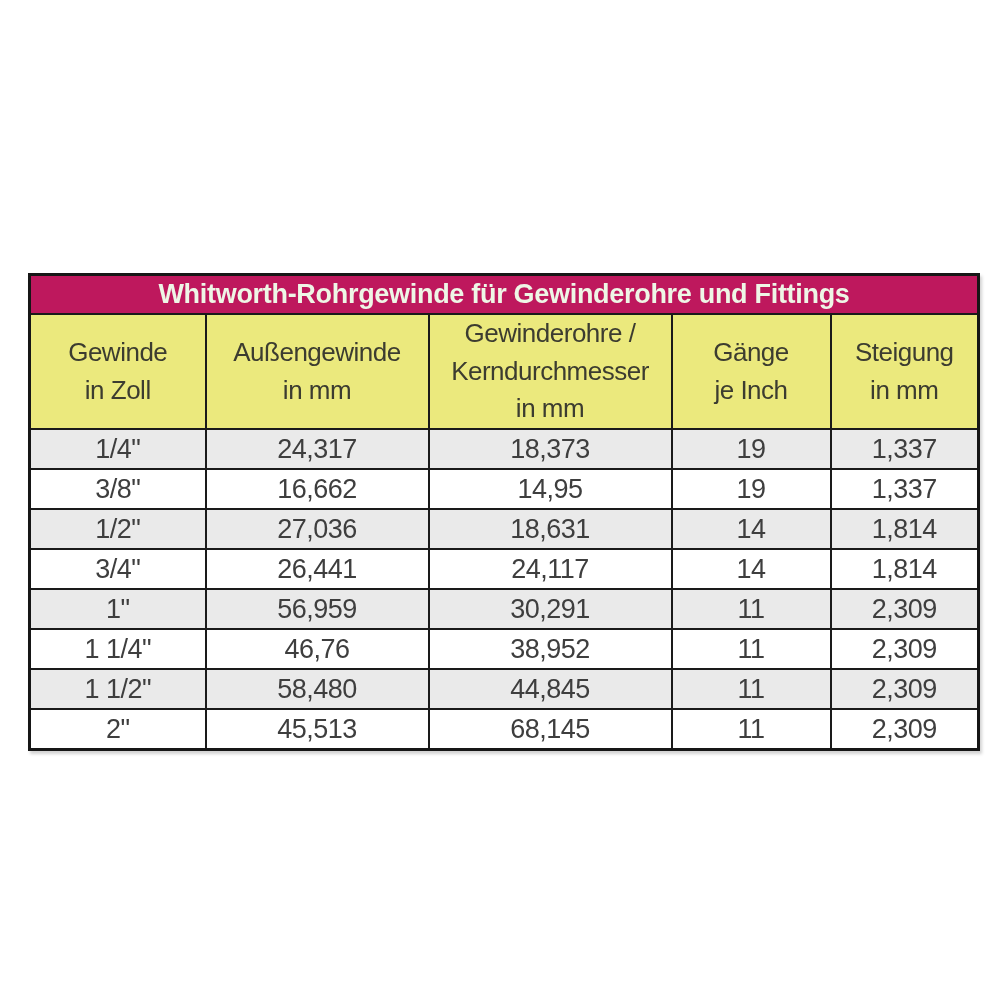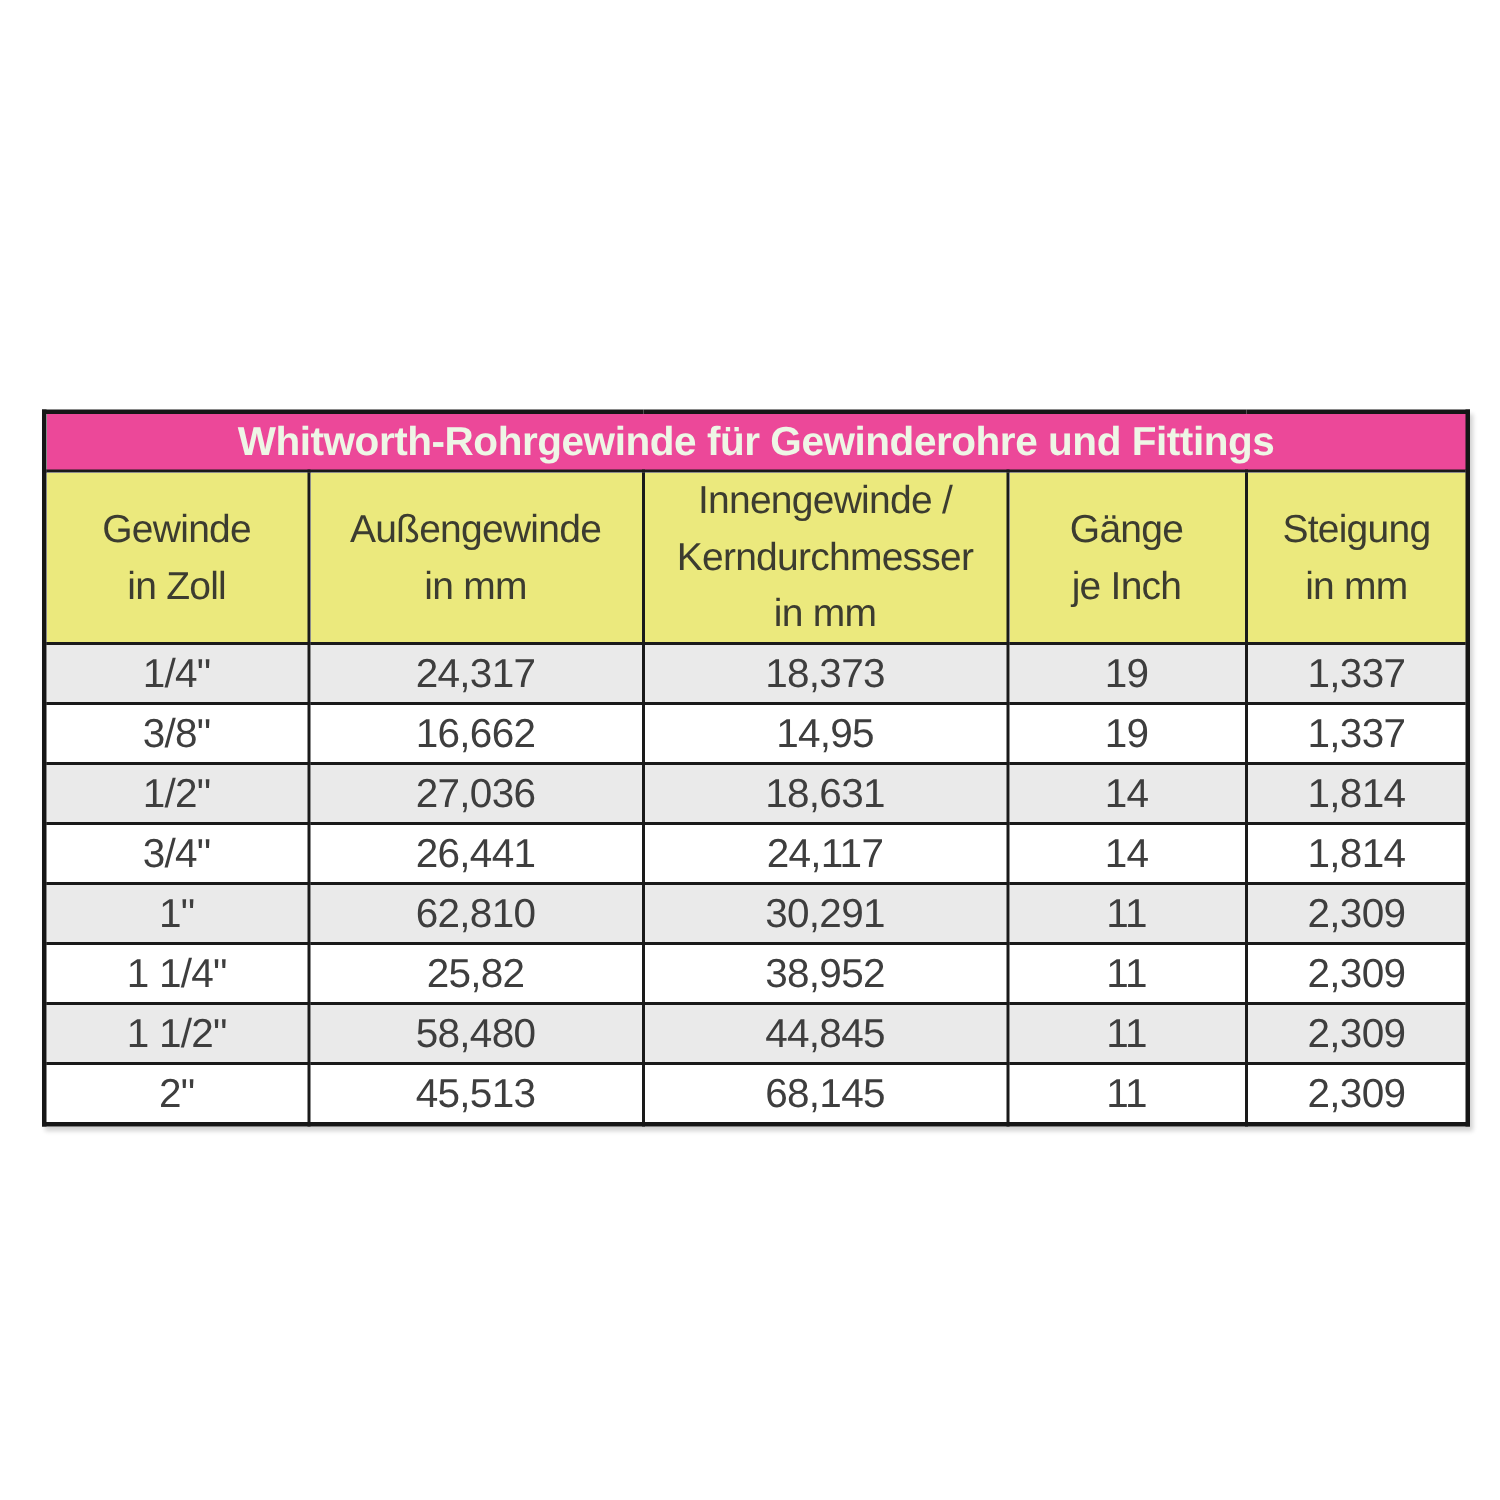--- a/index.html
+++ b/index.html
@@ -30,21 +30,21 @@
   }
   .whitworth-table th,
   .whitworth-table td {
     border: 2px solid #1a1a1a;
     text-align: center;
     vertical-align: middle;
     padding: 0;
     overflow: hidden;
   }
   .title-cell {
-    background: #ec4899;
+    background: #be185d;
     color: #eef6e6;
     font-size: 27px;
     font-weight: bold;
     height: 37px;
     letter-spacing: -0.3px;
   }
   .header-row th {
     background: #ebe97d;
     color: #3c3c30;
     font-size: 26px;
@@ -81,21 +81,21 @@
     </colgroup>
     <thead>
       <tr>
         <th colspan="5" class="title-cell">Whitworth-Rohrgewinde für Gewinderohre und Fittings</th>
       </tr>
       <tr class="header-row">
         <th>Gewinde
 in Zoll</th>
         <th>Außengewinde
 in mm</th>
-        <th>Innengewinde /
+        <th>Gewinderohre /
 Kerndurchmesser
 in mm</th>
         <th>Gänge
 je Inch</th>
         <th>Steigung
 in mm</th>
       </tr>
     </thead>
     <tbody>
       <tr>
@@ -121,28 +121,28 @@
       </tr>
       <tr>
         <td>3/4"</td>
         <td>26,441</td>
         <td>24,117</td>
         <td>14</td>
         <td>1,814</td>
       </tr>
       <tr>
         <td>1"</td>
-        <td>62,810</td>
+        <td>56,959</td>
         <td>30,291</td>
         <td>11</td>
         <td>2,309</td>
       </tr>
       <tr>
         <td>1 1/4"</td>
-        <td>25,82</td>
+        <td>46,76</td>
         <td>38,952</td>
         <td>11</td>
         <td>2,309</td>
       </tr>
       <tr>
         <td>1 1/2"</td>
         <td>58,480</td>
         <td>44,845</td>
         <td>11</td>
         <td>2,309</td>

